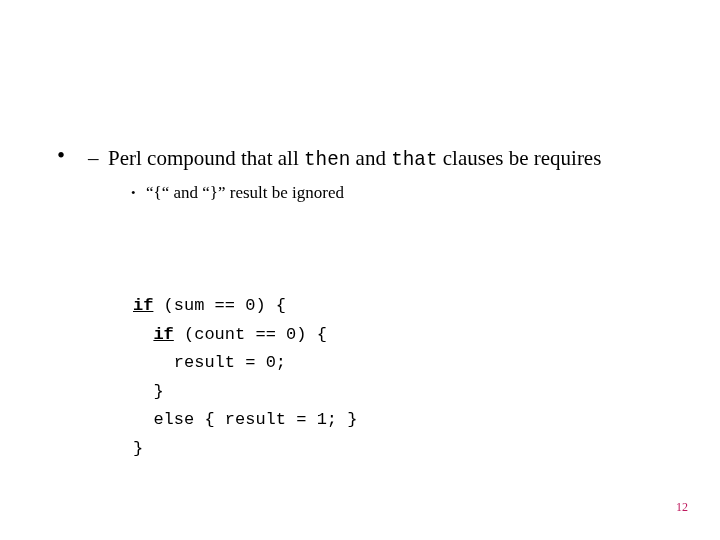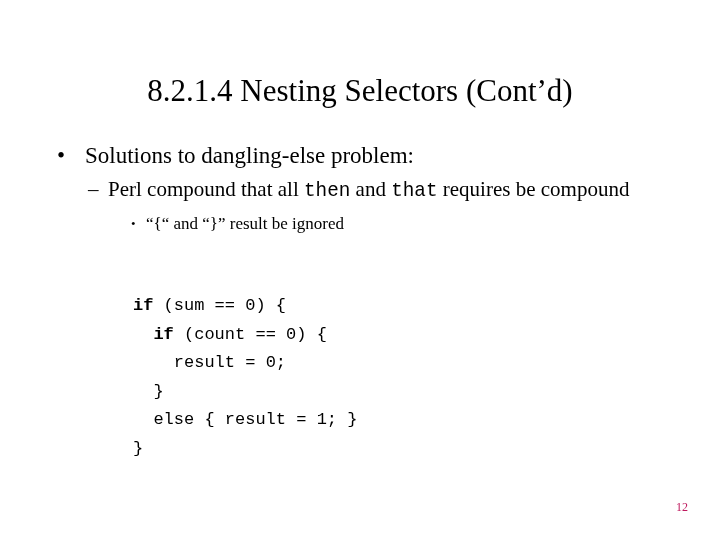--- a/index.html
+++ b/index.html
@@ -107,20 +107,21 @@
     left: 133px;
     top: 292px;
     font-family: "Liberation Mono", "DejaVu Sans Mono", monospace;
     font-size: 17px;
     line-height: 28.5px;
     color: #000000;
     white-space: pre;
   }
   #code-block .kw {
     font-weight: bold;
+    text-decoration: underline;
   }
   .code-line {
     white-space: pre;
   }
 
   
   #page-number {
     position: absolute;
     right: 32px;
     bottom: 26px;
@@ -128,32 +129,30 @@
     font-size: 12px;
     line-height: 14px;
     color: #be185d;
   }
 </style>
 </head>
 <body>
 
 <div id="slide">
 
-  <div id="slide-title">8.2.1.4 Nesting Selectors (Cont’d)</div>
 
   <div id="body-area">
 
     <div class="bullet-row lvl1">
       <span class="marker">•</span>
-      <span>Solutions to dangling-else problem:</span>
     </div>
 
     <div class="bullet-row lvl2">
       <span class="marker">–</span>
-      <span>Perl compound that all </span><span class="mono">then</span><span> and </span><span class="mono">that</span><span> requires be compound</span>
+      <span>Perl compound that all </span><span class="mono">then</span><span> and </span><span class="mono">that</span><span> clauses be requires</span>
     </div>
 
     <div class="bullet-row lvl3">
       <span class="marker">•</span>
       <span>“{“ and “}” result be ignored</span>
     </div>
 
   </div>
 
   <div id="code-block"><div class="code-line"><span class="kw">if</span><span> (sum == 0) {</span></div><div class="code-line">  <span class="kw">if</span><span> (count == 0) {</span></div><div class="code-line">    <span>result = 0;</span></div><div class="code-line">  <span>}</span></div><div class="code-line">  <span>else { result = 1; }</span></div><div class="code-line"><span>}</span></div></div>

